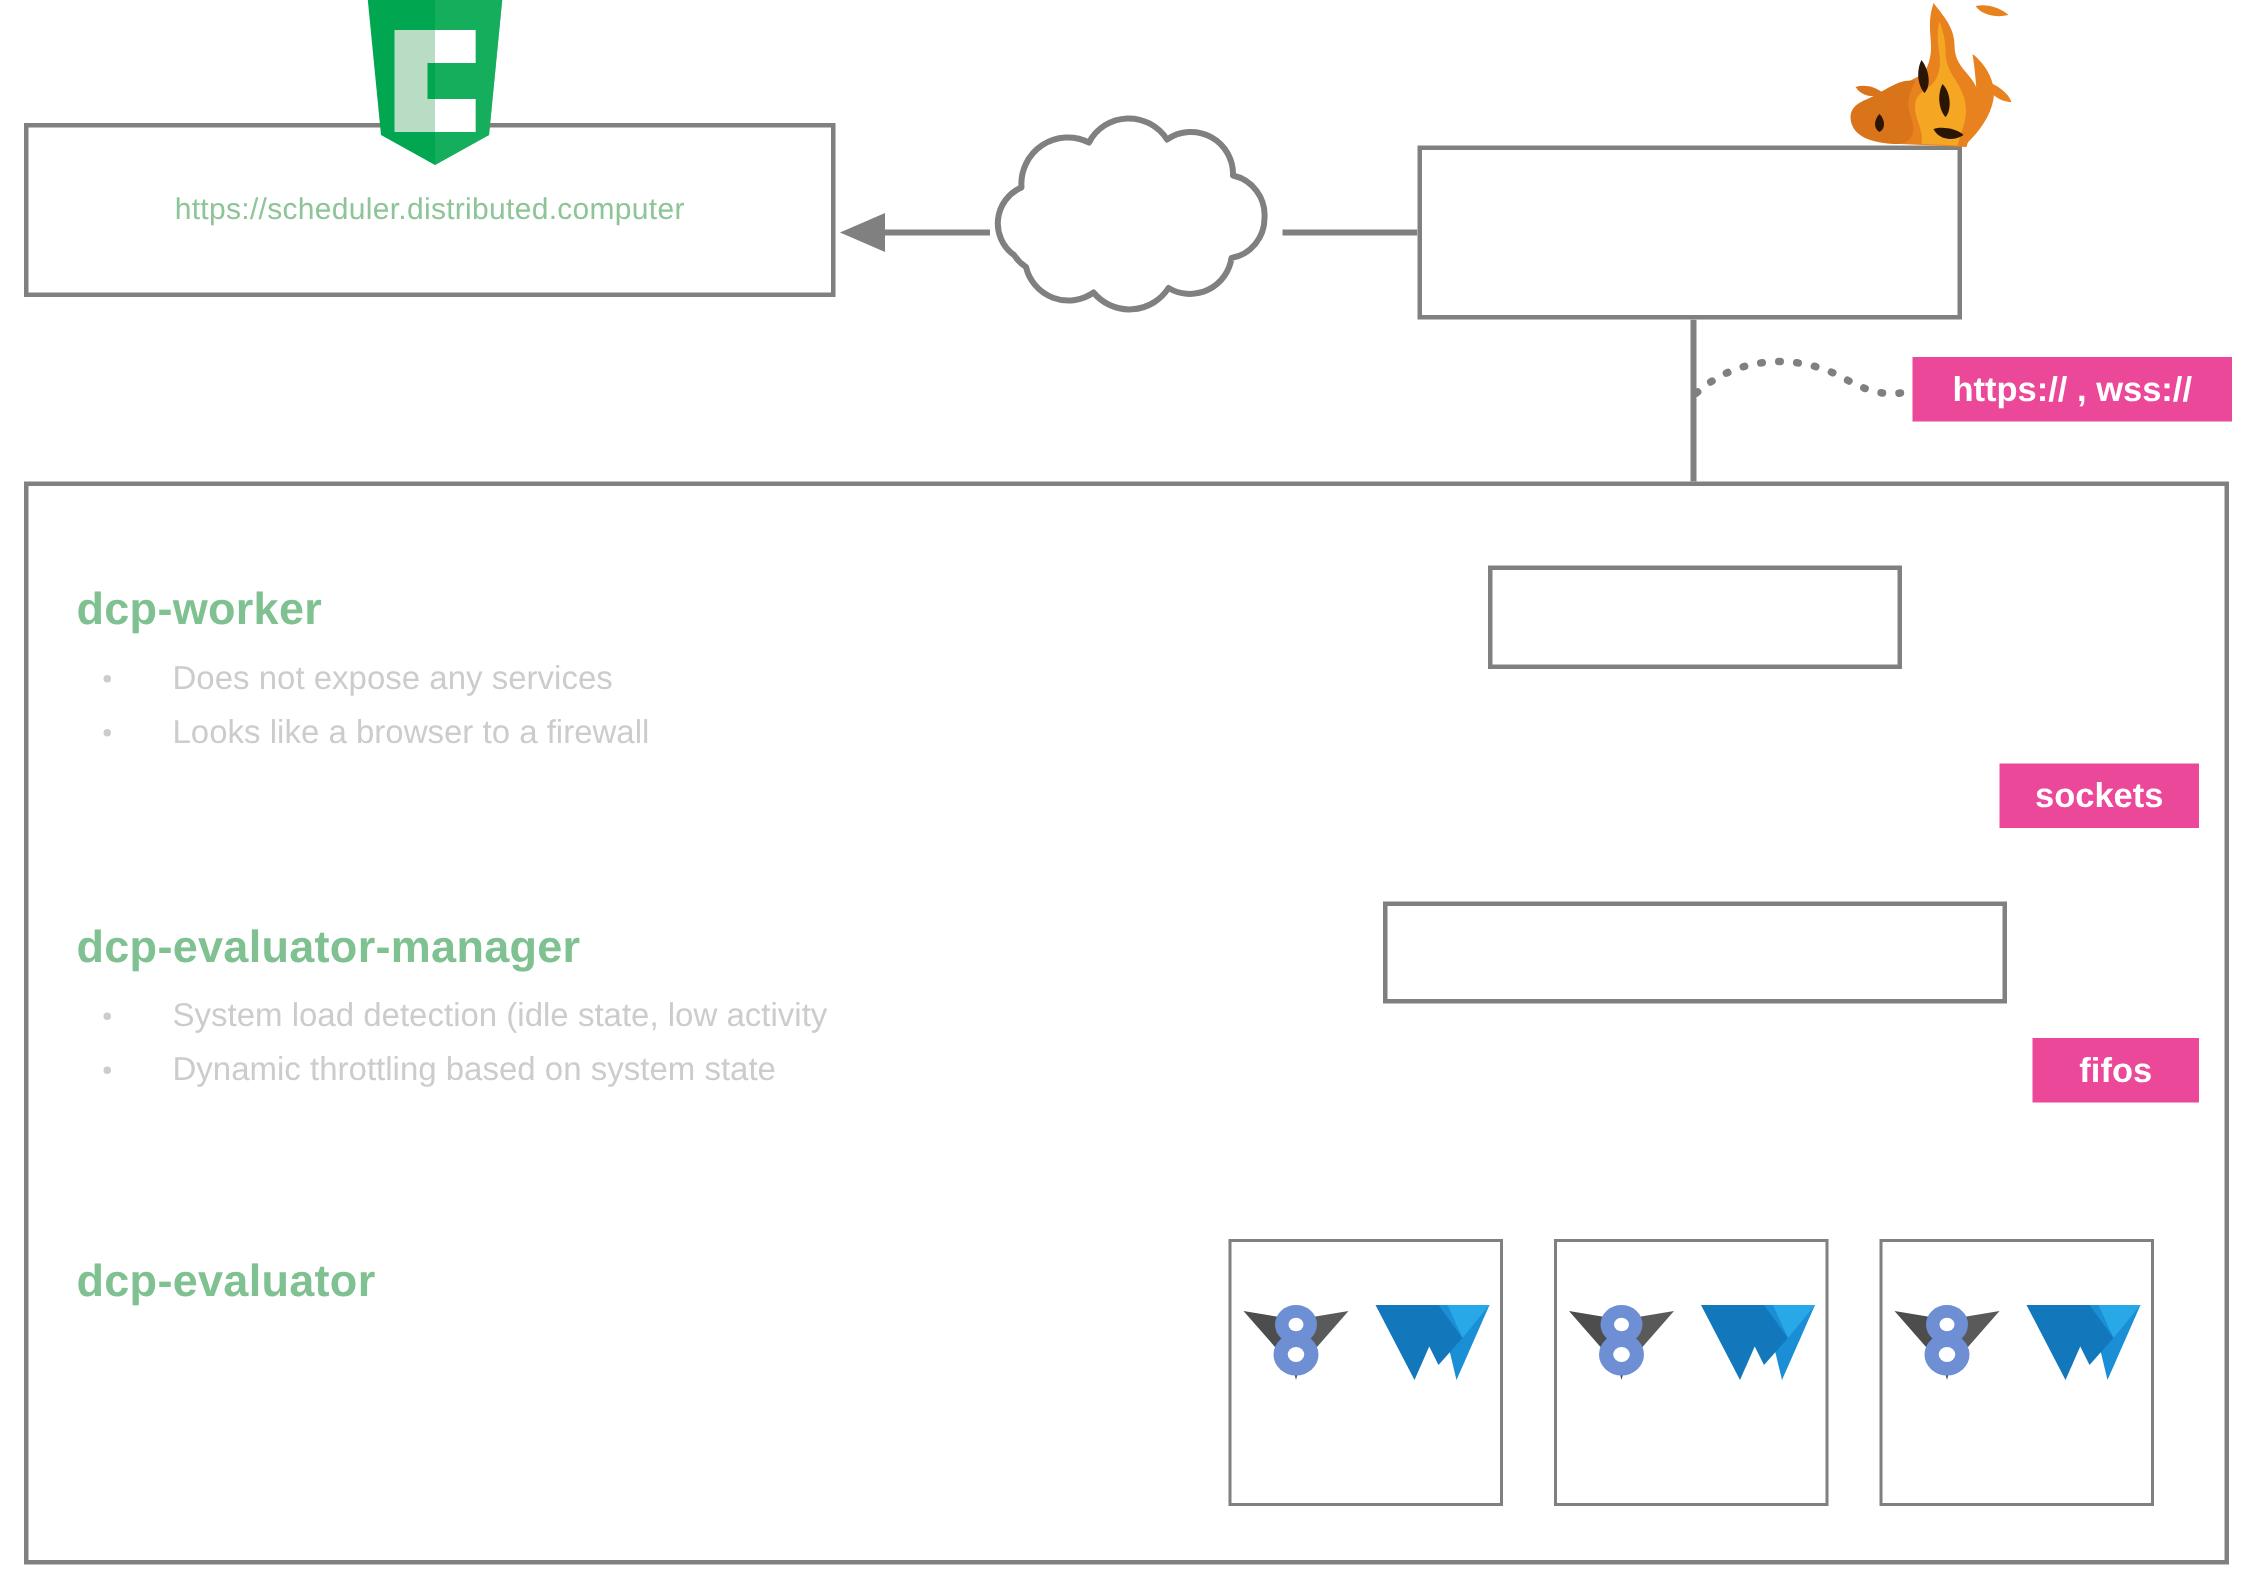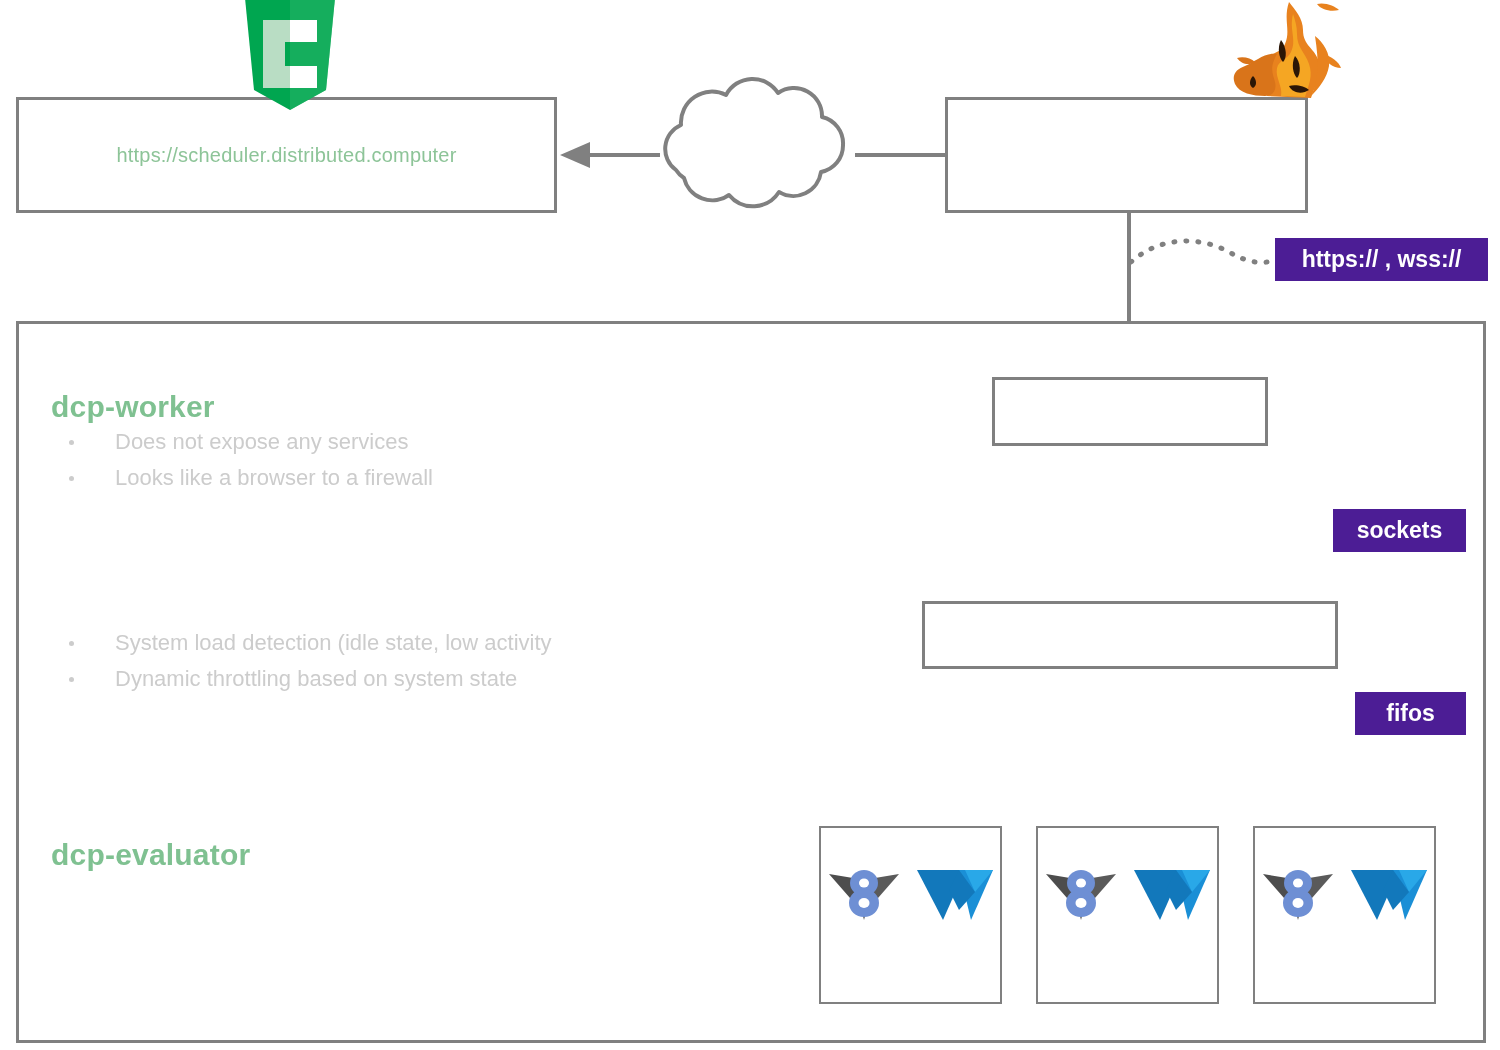--- a/index.html
+++ b/index.html
@@ -33,21 +33,21 @@
 
   
   .node-box {
     position: absolute;
     box-sizing: border-box;
     border: 3px solid #808080;
     background: #ffffff;
   }
 
   #scheduler-box {
-    left: 16px; top: 97px;
+    left: 16px; top: 82px;
     width: 541px; height: 116px;
     display: flex;
     align-items: center;
     justify-content: center;
   }
   #scheduler-url {
     color: #8dc498;
     font-size: 20px;
     letter-spacing: 0.2px;
     white-space: nowrap;
@@ -123,28 +123,28 @@
   .bullets li::before {
     content: "";
     position: absolute;
     left: 18px;
     top: 16px;
     width: 5px;
     height: 5px;
     border-radius: 50%;
     background: #cccccc;
   }
-  #section-worker .bullets { }
+  #section-worker .bullets { margin-top: 10px; }
   #section-manager .bullets { margin-top: 10px; }
   #section-evaluator .bullets { margin-top: 10px; }
 
   
   .badge {
     position: absolute;
-    background: #4c1d95;
+    background: #ec4899;
     color: #ffffff;
     font-weight: bold;
     font-size: 23px;
     display: flex;
     align-items: center;
     justify-content: center;
     white-space: nowrap;
     box-sizing: border-box;
   }
   #badge-protocols { left: 1275px; top: 238px; width: 213px; height: 43px; }
@@ -319,20 +319,21 @@
 
   <div class="section" id="section-worker">
     <div class="section-title">dcp-worker</div>
     <ul class="bullets">
       <li>Does not expose any services</li>
       <li>Looks like a browser to a firewall</li>
     </ul>
   </div>
 
   <div class="section" id="section-manager">
+    <div class="section-title">dcp-evaluator-manager</div>
     <ul class="bullets">
       <li>System load detection (idle state, low activity</li>
       <li>Dynamic throttling based on system state</li>
     </ul>
   </div>
 
   <div class="section" id="section-evaluator">
     <div class="section-title">dcp-evaluator</div>
   </div>
 

